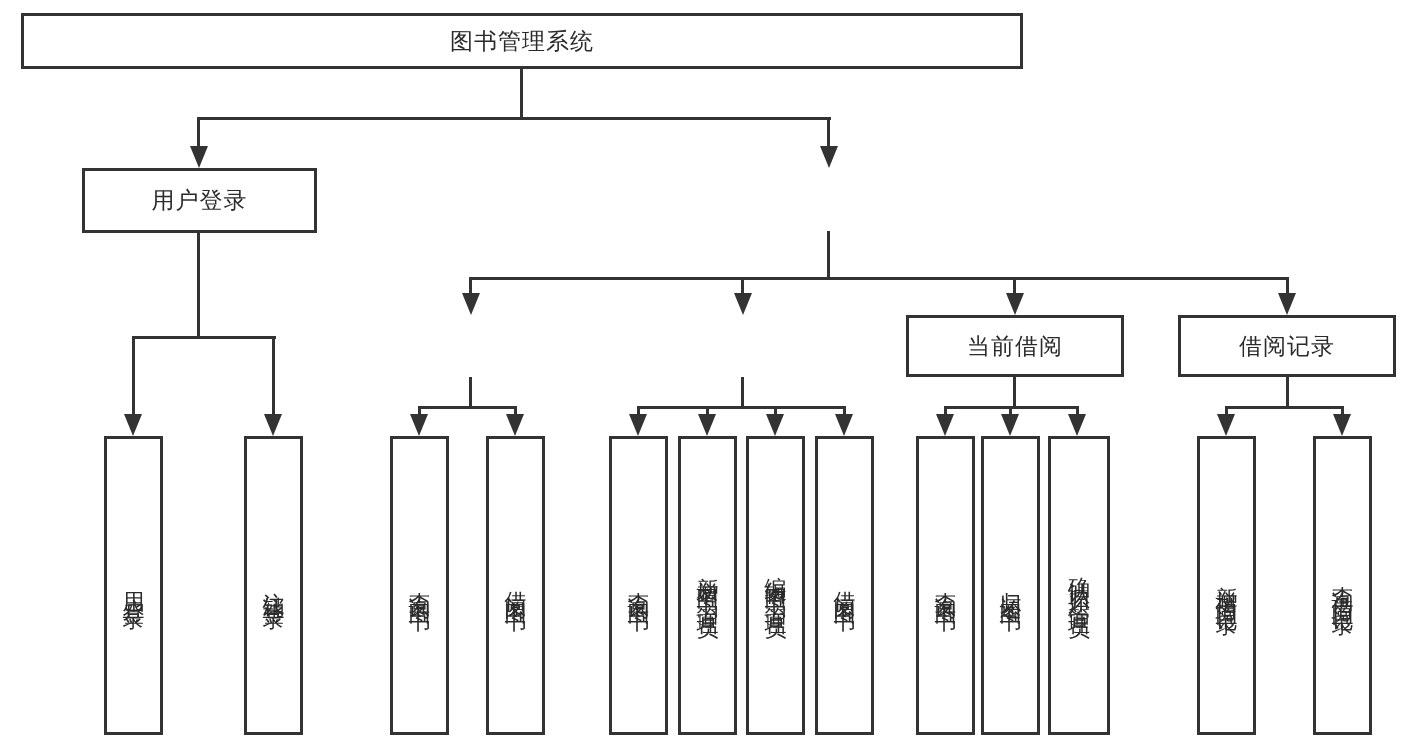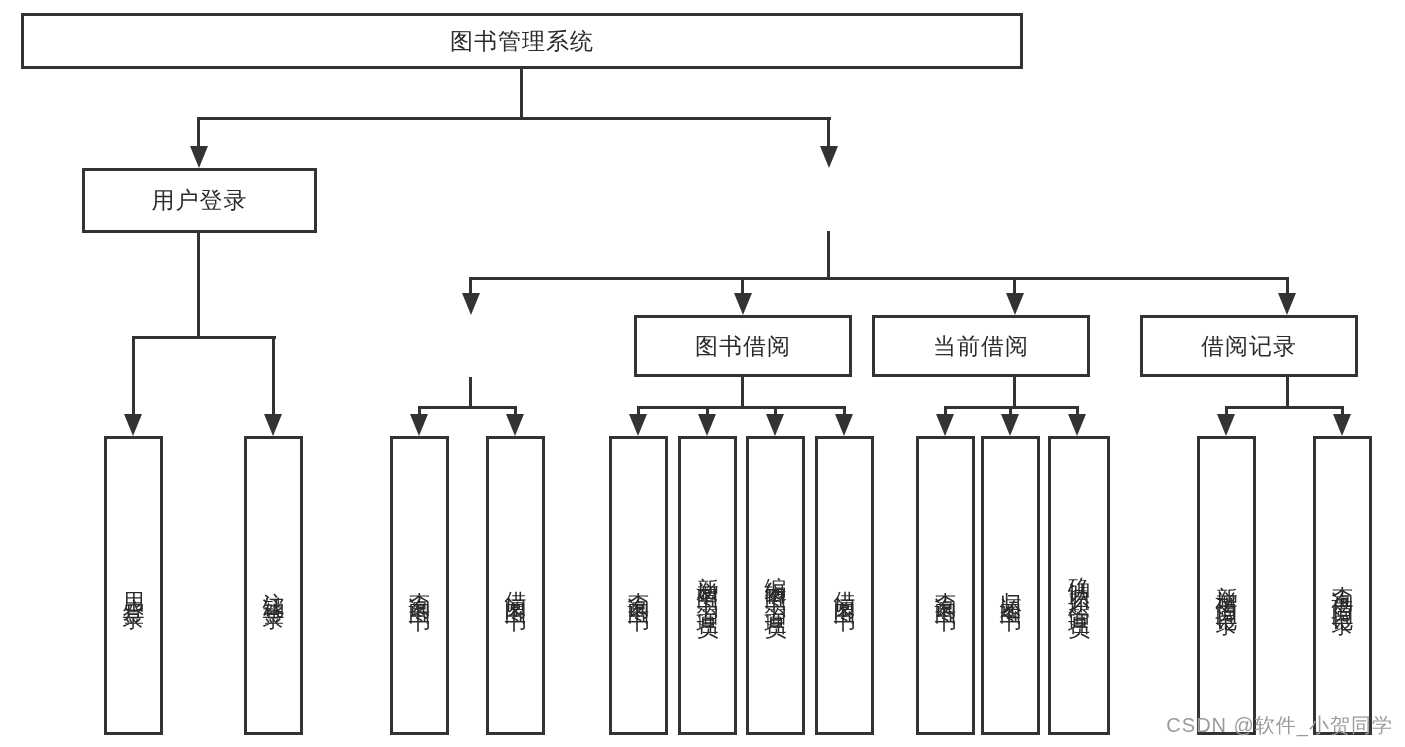--- a/index.html
+++ b/index.html
@@ -53,27 +53,24 @@
 <div id="canvas">
 
   <div class="box hbox" style="left:21px;top:13px;width:1002px;height:56px">
     <span>图书管理系统</span>
   </div>
 
   <div class="box hbox" style="left:82px;top:168px;width:235px;height:65px">
     <span>用户登录</span>
   </div>
 
-  <div class="box hbox" style="left:634px;top:315px;width:218px;height:62px">
-    <span>图书借阅</span>
-  </div>
-  <div class="box hbox" style="left:872px;top:315px;width:218px;height:62px">
+  <div class="box hbox" style="left:906px;top:315px;width:218px;height:62px">
     <span>当前借阅</span>
   </div>
-  <div class="box hbox" style="left:1140px;top:315px;width:218px;height:62px">
+  <div class="box hbox" style="left:1178px;top:315px;width:218px;height:62px">
     <span>借阅记录</span>
   </div>
 
   <div class="box vbox" style="left:104px;top:436px;width:59px;height:299px">
     <span>用户登录</span>
   </div>
   <div class="box vbox" style="left:244px;top:436px;width:59px;height:299px">
     <span>注销登录</span>
   </div>
 
@@ -166,15 +163,14 @@
   <div class="line" style="left:1076px;top:406px;width:3px;height:10px"></div>
   <div class="arw" style="left:1068px;top:414px"></div>
 
   <div class="line" style="left:1286px;top:377px;width:3px;height:31px"></div>
   <div class="line" style="left:1225px;top:406px;width:119px;height:3px"></div>
   <div class="line" style="left:1225px;top:406px;width:3px;height:10px"></div>
   <div class="arw" style="left:1217px;top:414px"></div>
   <div class="line" style="left:1341px;top:406px;width:3px;height:10px"></div>
   <div class="arw" style="left:1333px;top:414px"></div>
 
-  <div class="watermark">CSDN @软件_小贺同学</div>
 
 </div>
 
 </body></html>

